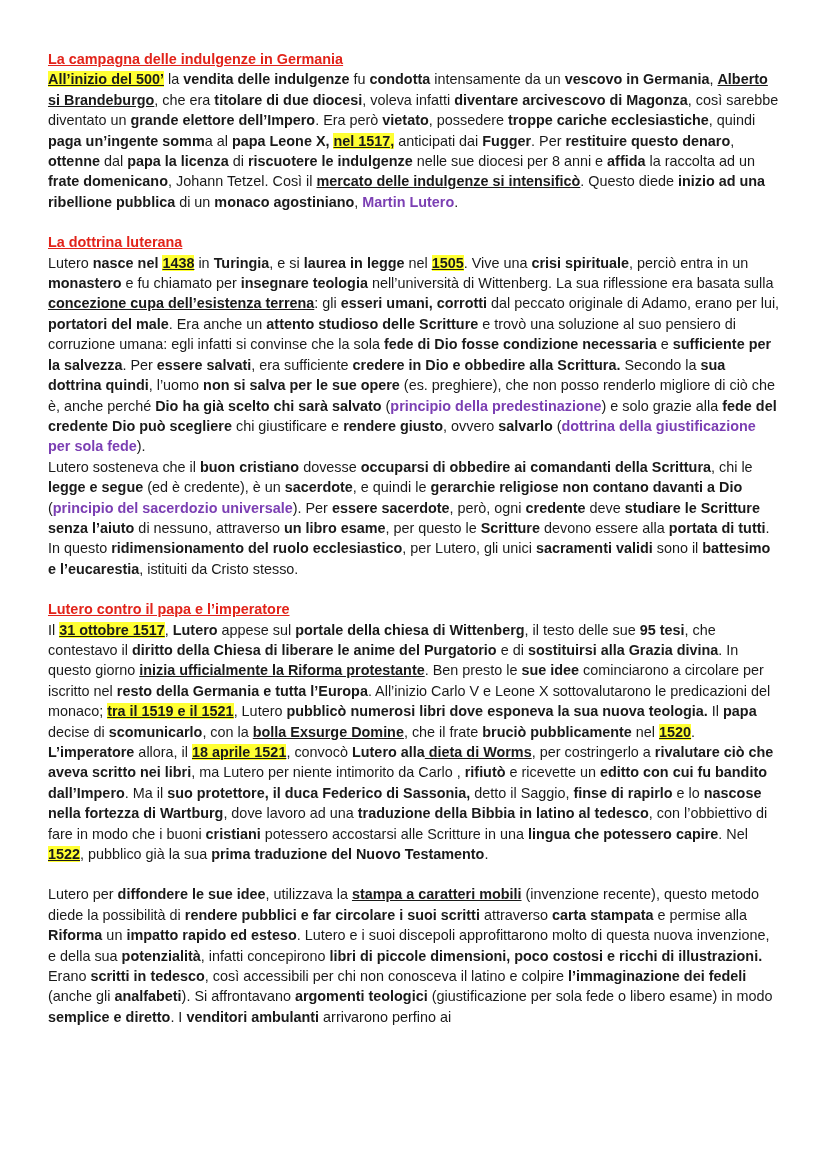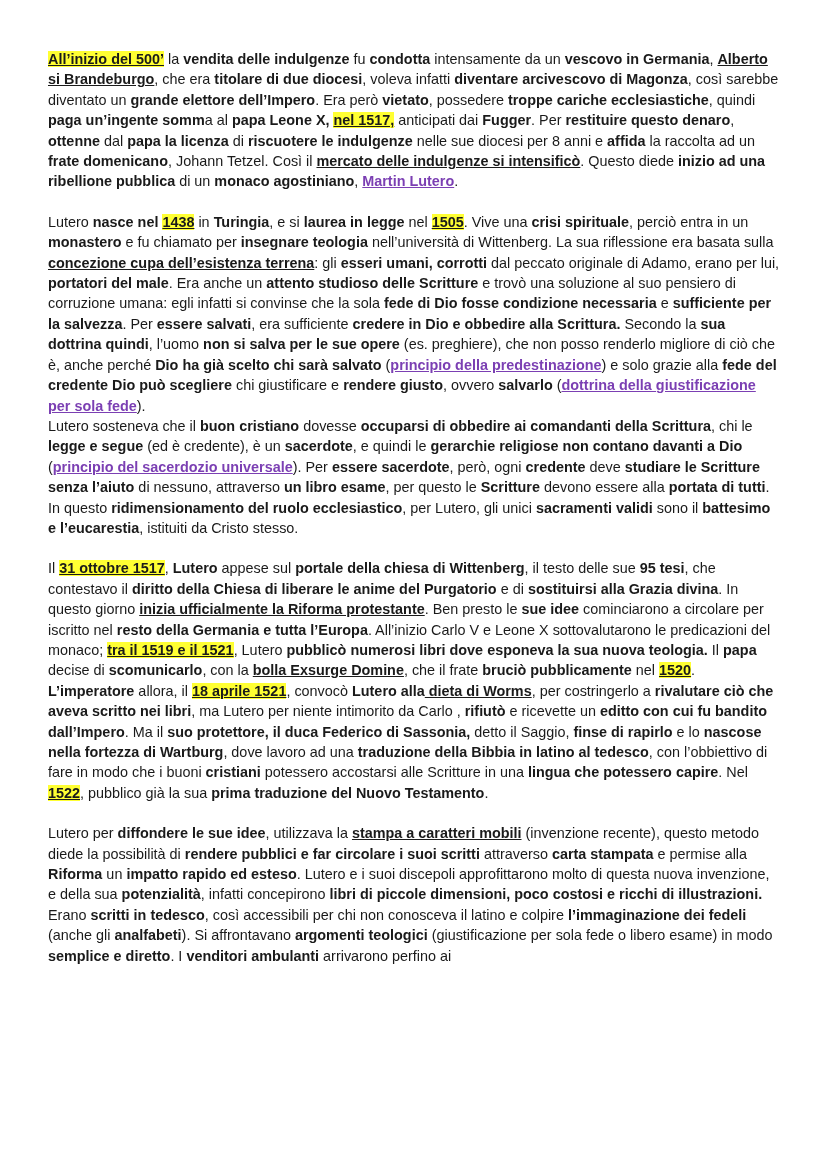--- a/index.html
+++ b/index.html
@@ -11,35 +11,38 @@
   }
   .title-bar {
     background: #f9cba7; border-bottom: 2px solid #222;
     text-align: center; font-weight: bold; font-size: 14.4px;
     height: 21px; line-height: 21px; color: #111;
   }
   .section { margin-bottom: 20px; }
   .heading { color: #e2231a; font-weight: bold; text-decoration: underline; }
   .hl { background: #ffff33; }
   .u { text-decoration: underline; }
-  .link { color: #7b3fb3; text-decoration: underline; font-weight: bold; }
+  .link { color: #7b3fb3; font-weight: bold; }
   p { margin: 0; }
 </style>
 </head>
 <body>
 
 <div class="page">
   <div id="sections">
       <div class="section">
+        <div class="heading">La campagna delle indulgenze in Germania</div>
         <p><span class="hl u" style="font-weight: bold;">All’inizio del 500’</span><span> la </span><span style="font-weight: bold;">vendita delle indulgenze</span><span> fu </span><span style="font-weight: bold;">condotta</span><span> intensamente da un </span><span style="font-weight: bold;">vescovo in Germania</span><span>, </span><span class="u" style="font-weight: bold;">Alberto si Brandeburgo</span><span>, che era </span><span style="font-weight: bold;">titolare di due diocesi</span><span>, voleva infatti </span><span style="font-weight: bold;">diventare arcivescovo di Magonza</span><span>, così sarebbe diventato un </span><span style="font-weight: bold;">grande elettore dell’Impero</span><span>. Era però </span><span style="font-weight: bold;">vietato</span><span>, possedere </span><span style="font-weight: bold;">troppe cariche ecclesiastiche</span><span>, quindi </span><span style="font-weight: bold;">paga un’ingente somm</span><span>a al </span><span style="font-weight: bold;">papa Leone X, </span><span class="hl u" style="font-weight: bold;">nel 1517,</span><span> anticipati dai </span><span style="font-weight: bold;">Fugger</span><span>. Per </span><span style="font-weight: bold;">restituire questo denaro</span><span>, </span><span style="font-weight: bold;">ottenne</span><span> dal </span><span style="font-weight: bold;">papa la licenza</span><span> di </span><span style="font-weight: bold;">riscuotere le indulgenze</span><span> nelle sue diocesi per 8 anni e </span><span style="font-weight: bold;">affida</span><span> la raccolta ad un </span><span style="font-weight: bold;">frate domenicano</span><span>, Johann Tetzel. Così il </span><span class="u" style="font-weight: bold;">mercato delle indulgenze si intensificò</span><span>. Questo diede </span><span style="font-weight: bold;">inizio ad una ribellione pubblica</span><span> di un </span><span style="font-weight: bold;">monaco agostiniano</span><span>, </span><span class="link">Martin Lutero</span><span>.</span></p>
       </div>
       <div class="section">
+        <div class="heading">La dottrina luterana</div>
         <p><span>Lutero </span><span style="font-weight: bold;">nasce nel </span><span class="hl u" style="font-weight: bold;">1438</span><span> in </span><span style="font-weight: bold;">Turingia</span><span>, e si </span><span style="font-weight: bold;">laurea in legge</span><span> nel </span><span class="hl u" style="font-weight: bold;">1505</span><span>. Vive una </span><span style="font-weight: bold;">crisi spirituale</span><span>, perciò entra in un </span><span style="font-weight: bold;">monastero</span><span> e fu chiamato per </span><span style="font-weight: bold;">insegnare teologia</span><span> nell’università di Wittenberg. La sua riflessione era basata sulla </span><span class="u" style="font-weight: bold;">concezione cupa dell’esistenza terrena</span><span>: gli </span><span style="font-weight: bold;">esseri umani, corrotti</span><span> dal peccato originale di Adamo, erano per lui, </span><span style="font-weight: bold;">portatori del male</span><span>. Era anche un </span><span style="font-weight: bold;">attento studioso delle Scritture</span><span> e trovò una soluzione al suo pensiero di corruzione umana: egli infatti si convinse che la sola </span><span style="font-weight: bold;">fede di Dio fosse condizione necessaria</span><span> e </span><span style="font-weight: bold;">sufficiente per la salvezza</span><span>. Per </span><span style="font-weight: bold;">essere salvati</span><span>, era sufficiente </span><span style="font-weight: bold;">credere in Dio e obbedire alla Scrittura.</span><span> Secondo la </span><span style="font-weight: bold;">sua dottrina quindi</span><span>, l’uomo </span><span style="font-weight: bold;">non si salva per le sue opere</span><span> (es. preghiere), che non posso renderlo migliore di ciò che è, anche perché </span><span style="font-weight: bold;">Dio ha già scelto chi sarà salvato</span><span> (</span><span class="link">principio della predestinazione</span><span>) e solo grazie alla </span><span style="font-weight: bold;">fede del credente Dio può scegliere</span><span> chi giustificare e </span><span style="font-weight: bold;">rendere giusto</span><span>, ovvero </span><span style="font-weight: bold;">salvarlo</span><span> (</span><span class="link">dottrina della giustificazione per sola fede</span><span>).</span></p>
         <p><span>Lutero sosteneva che il </span><span style="font-weight: bold;">buon cristiano</span><span> dovesse </span><span style="font-weight: bold;">occuparsi di obbedire ai comandanti della Scrittura</span><span>, chi le </span><span style="font-weight: bold;">legge e segue</span><span> (ed è credente), è un </span><span style="font-weight: bold;">sacerdote</span><span>, e quindi le </span><span style="font-weight: bold;">gerarchie religiose non contano davanti a Dio</span><span> (</span><span class="link">principio del sacerdozio universale</span><span>). Per </span><span style="font-weight: bold;">essere sacerdote</span><span>, però, ogni </span><span style="font-weight: bold;">credente</span><span> deve </span><span style="font-weight: bold;">studiare le Scritture senza l’aiuto</span><span> di nessuno, attraverso </span><span style="font-weight: bold;">un libro esame</span><span>, per questo le </span><span style="font-weight: bold;">Scritture</span><span> devono essere alla </span><span style="font-weight: bold;">portata di tutti</span><span>. In questo </span><span style="font-weight: bold;">ridimensionamento del ruolo ecclesiastico</span><span>, per Lutero, gli unici </span><span style="font-weight: bold;">sacramenti validi</span><span> sono il </span><span style="font-weight: bold;">battesimo e l’eucarestia</span><span>, istituiti da Cristo stesso.</span></p>
       </div>
       <div class="section">
+        <div class="heading">Lutero contro il papa e l’imperatore</div>
         <p><span>Il </span><span class="hl u" style="font-weight: bold;">31 ottobre 1517</span><span>, </span><span style="font-weight: bold;">Lutero</span><span> appese sul </span><span style="font-weight: bold;">portale della chiesa di Wittenberg</span><span>, il testo delle sue </span><span style="font-weight: bold;">95 tesi</span><span>, che contestavo il </span><span style="font-weight: bold;">diritto della Chiesa di liberare le anime del Purgatorio</span><span> e di </span><span style="font-weight: bold;">sostituirsi alla Grazia divina</span><span>. In questo giorno </span><span class="u" style="font-weight: bold;">inizia ufficialmente la Riforma protestante</span><span>. Ben presto le </span><span style="font-weight: bold;">sue idee</span><span> cominciarono a circolare per iscritto nel </span><span style="font-weight: bold;">resto della Germania e tutta l’Europa</span><span>. All’inizio Carlo V e Leone X sottovalutarono le predicazioni del monaco; </span><span class="hl u" style="font-weight: bold;">tra il 1519 e il 1521</span><span>, Lutero </span><span style="font-weight: bold;">pubblicò numerosi libri dove esponeva la sua nuova teologia.</span><span> Il </span><span style="font-weight: bold;">papa</span><span> decise di </span><span style="font-weight: bold;">scomunicarlo</span><span>, con la </span><span class="u" style="font-weight: bold;">bolla Exsurge Domine</span><span>, che il frate </span><span style="font-weight: bold;">bruciò pubblicamente</span><span> nel </span><span class="hl u" style="font-weight: bold;">1520</span><span>. </span><span style="font-weight: bold;">L’imperatore</span><span> allora, il </span><span class="hl u" style="font-weight: bold;">18 aprile 1521</span><span>, convocò </span><span style="font-weight: bold;">Lutero alla</span><span class="u" style="font-weight: bold;"> dieta di Worms</span><span>,  per costringerlo a </span><span style="font-weight: bold;">rivalutare ciò che aveva scritto nei libri</span><span>, ma Lutero per niente intimorito da Carlo , </span><span style="font-weight: bold;">rifiutò</span><span> e ricevette un </span><span style="font-weight: bold;">editto con cui fu bandito dall’Impero</span><span>.  Ma il </span><span style="font-weight: bold;">suo protettore, il duca Federico di Sassonia,</span><span> detto il Saggio, </span><span style="font-weight: bold;">finse di rapirlo</span><span> e lo </span><span style="font-weight: bold;">nascose nella fortezza di Wartburg</span><span>, dove lavoro ad una </span><span style="font-weight: bold;">traduzione della Bibbia in latino al tedesco</span><span>, con l’obbiettivo di fare in modo che i buoni </span><span style="font-weight: bold;">cristiani</span><span> potessero accostarsi alle Scritture in una </span><span style="font-weight: bold;">lingua che potessero capire</span><span>. Nel </span><span class="hl u" style="font-weight: bold;">1522</span><span>, pubblico già la sua </span><span style="font-weight: bold;">prima traduzione del Nuovo Testamento</span><span>.</span></p>
       </div>
       <div class="section">
         <p><span>Lutero per </span><span style="font-weight: bold;">diffondere le sue idee</span><span>, utilizzava la </span><span class="u" style="font-weight: bold;">stampa a caratteri mobili</span><span> (invenzione recente), questo metodo diede la possibilità di </span><span style="font-weight: bold;">rendere pubblici e far circolare i suoi scritti</span><span> attraverso </span><span style="font-weight: bold;">carta stampata</span><span> e permise alla </span><span style="font-weight: bold;">Riforma</span><span> un </span><span style="font-weight: bold;">impatto rapido ed esteso</span><span>. Lutero e i suoi discepoli approfittarono molto di questa nuova invenzione, e della sua </span><span style="font-weight: bold;">potenzialità</span><span>, infatti concepirono </span><span style="font-weight: bold;">libri di piccole dimensioni, poco costosi e ricchi di illustrazioni.</span><span> Erano </span><span style="font-weight: bold;">scritti in tedesco</span><span>, così accessibili per chi non conosceva il latino e colpire </span><span style="font-weight: bold;">l’immaginazione dei fedeli</span><span> (anche gli </span><span style="font-weight: bold;">analfabeti</span><span>). Si  affrontavano </span><span style="font-weight: bold;">argomenti teologici</span><span> (giustificazione per sola fede o libero esame) in modo </span><span style="font-weight: bold;">semplice e diretto</span><span>. I </span><span style="font-weight: bold;">venditori ambulanti</span><span> arrivarono perfino ai</span></p>
       </div>
     </div>
 </div>
 
 </body></html>

